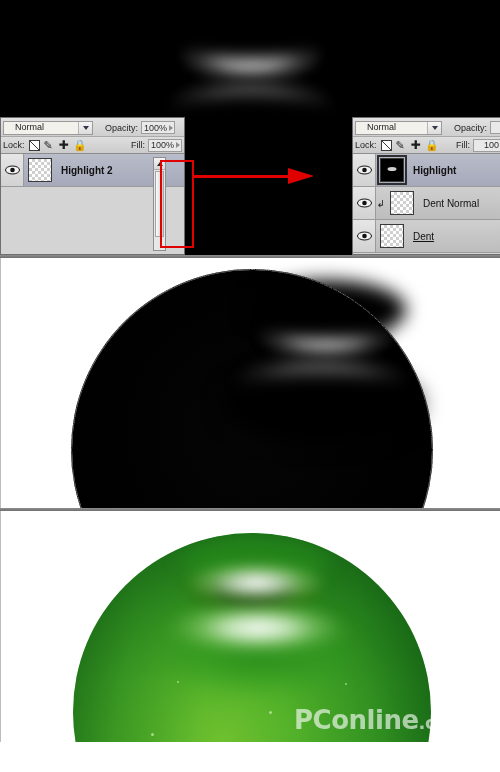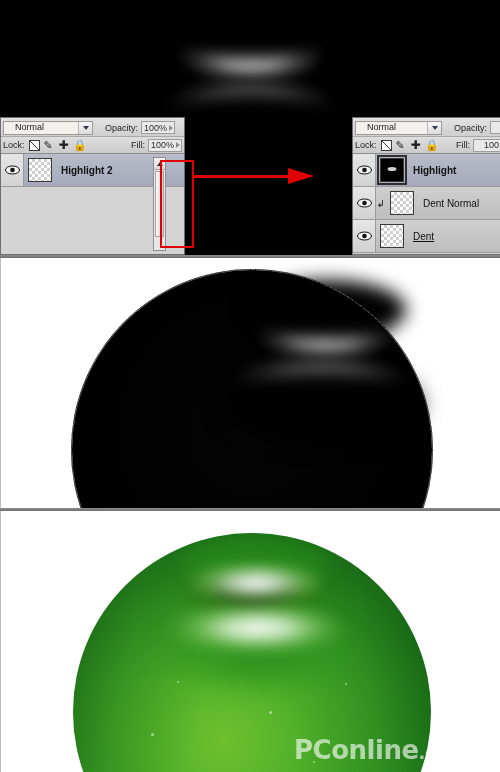--- a/index.html
+++ b/index.html
@@ -152,21 +152,21 @@
     background:#000;filter:blur(9px);}
   .m-arc-dn{position:absolute;left:160px;top:82px;width:180px;height:62px;border-radius:50%;
     background:radial-gradient(ellipse 56% 48% at 50% 44%,
         rgba(255,255,255,.90) 0%, rgba(222,222,222,.72) 33%,
         rgba(125,125,125,.34) 62%, rgba(25,25,25,.07) 84%, rgba(0,0,0,0) 100%);
     filter:blur(6px);}
   .m-arc-dn-mask{position:absolute;left:152px;top:96px;width:196px;height:76px;border-radius:50%;
     background:#000;filter:blur(11px);}
 
   
-  .sec-bot{position:absolute;left:0;top:511px;width:500px;height:261px;background:#fff;overflow:hidden;
+  .sec-bot{position:absolute;left:0;top:511px;width:500px;height:231px;background:#fff;overflow:hidden;
            border-left:1px solid #bdbdbd;box-sizing:border-box;}
   .apple{
     position:absolute;left:72px;top:22px;width:358px;height:358px;border-radius:50%;
     background:
       radial-gradient(circle at 42% 58%, #6fc02e 0%, #55b32a 22%, #3ea326 45%, #2b8f20 66%, #1e7a1b 84%, #176a18 100%);
     overflow:hidden;
   }
   .apple-shade-l{position:absolute;left:0;top:0;width:100%;height:100%;border-radius:50%;
     background:linear-gradient(100deg, rgba(10,70,12,.55) 0%, rgba(10,70,12,.18) 18%, rgba(0,0,0,0) 38%);}
   .apple-shade-r{position:absolute;left:0;top:0;width:100%;height:100%;border-radius:50%;

